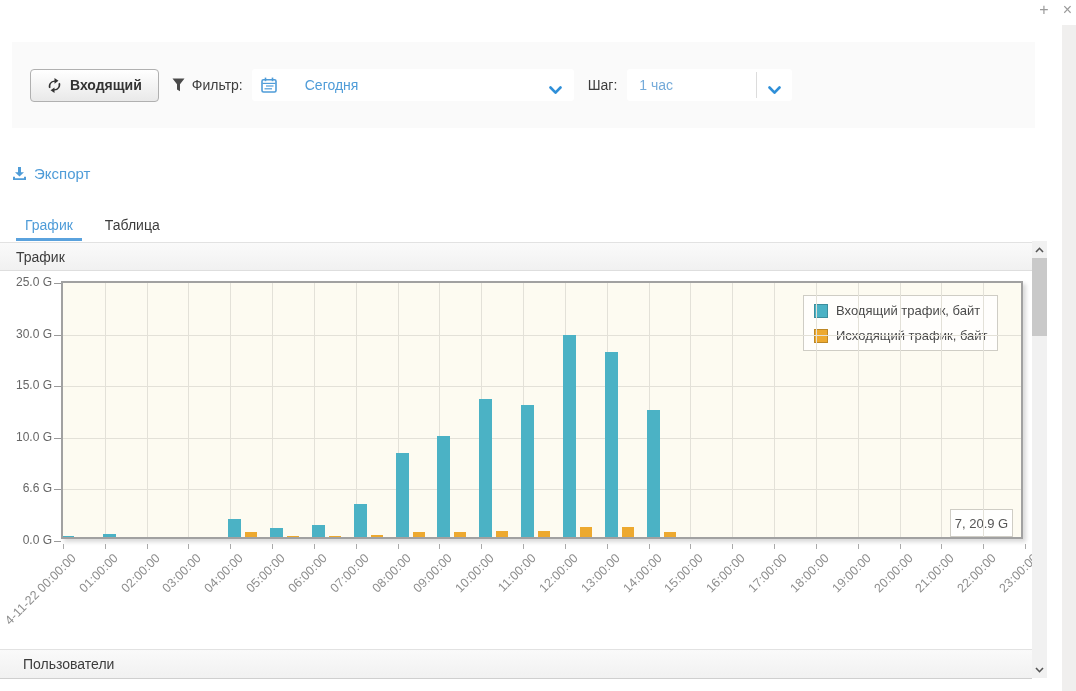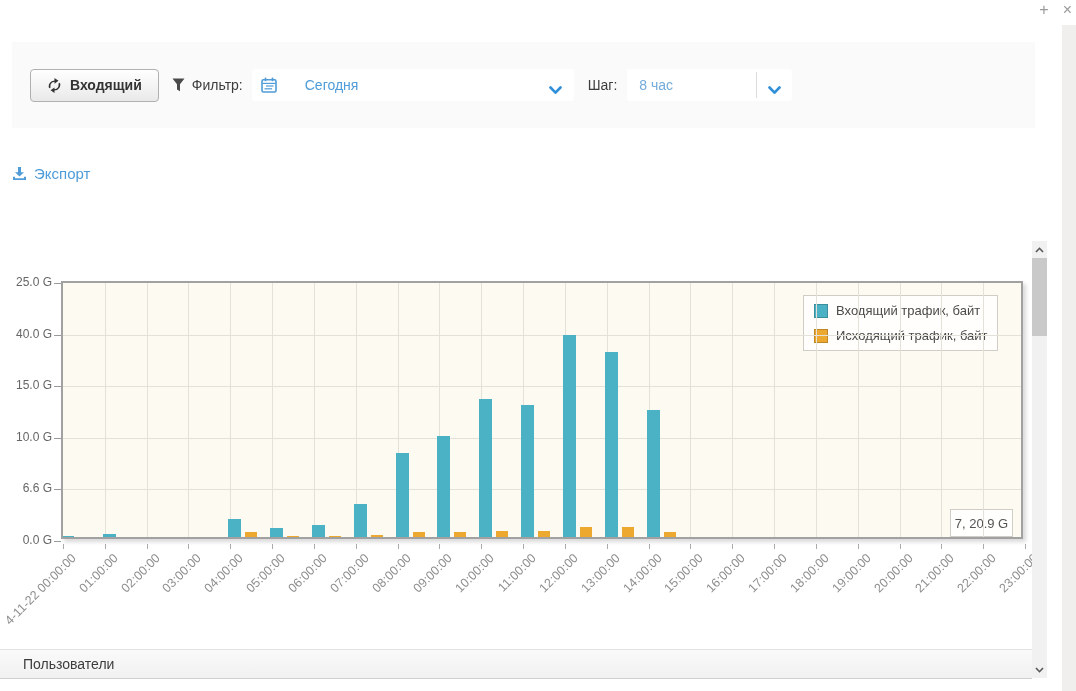--- a/index.html
+++ b/index.html
@@ -125,41 +125,48 @@
       <span class="chev">
         <svg width="13" height="9" viewBox="0 0 13 9">
             <path d="M1.5 1.5 L6.5 6.7 L11.5 1.5" fill="none" stroke="#2f8fd8" stroke-width="2.6" stroke-linecap="round" stroke-linejoin="round"></path>
           </svg>
       </span>
     </div>
 
     <span class="step-label">Шаг:</span>
 
     <div class="select step-select">
-      <span class="val">8 час</span>
+      <span class="val">1 час</span>
       <span class="sep"></span>
       <span class="chev">
         <svg width="13" height="9" viewBox="0 0 13 9">
             <path d="M1.5 1.5 L6.5 6.7 L11.5 1.5" fill="none" stroke="#2f8fd8" stroke-width="2.6" stroke-linecap="round" stroke-linejoin="round"></path>
           </svg>
       </span>
     </div>
   </div>
 
   <a class="export">
     <span style="display:inline-flex;">
       <svg width="15" height="15" viewBox="0 0 15 15" fill="#4f9cd8">
           <path d="M6 1h3v5.2h3L7.5 10.5 3 6.2h3z"></path>
           <path d="M1 10.8v3.2h13v-3.2h-2v1.4H3v-1.4z"></path>
         </svg>
     </span>
     <span>Экспорт</span>
   </a>
 
-
+  <div class="tabs">
+    <div class="tab active">График</div>
+    <div class="tab">Таблица</div>
+  </div>
+
+  <div class="section-header hdr-traffic">
+    <span>Трафик</span>
+  </div>
 
   <div id="chart-canvas">
     <div class="plot" id="plot">
       <div class="legend" id="legend">
           <div class="legend-item">
             <span class="swatch" style="background: rgb(75, 178, 197);"></span>
             <span>Входящий трафик, байт</span>
           </div>
           <div class="legend-item">
             <span class="swatch" style="background: rgb(237, 169, 47);"></span>
@@ -219,21 +226,21 @@
         <div class="bar" style="left: 601px; width: 12px; height: 5px; background: rgb(237, 169, 47);"></div>
       </div>
   <div class="ylabel" style="top: 533px;">0.0 G</div>
       <div class="ytick" style="top: 541px;"></div>
       <div class="ylabel" style="top: 481px;">6.6 G</div>
       <div class="ytick" style="top: 489px;"></div>
       <div class="ylabel" style="top: 430px;">10.0 G</div>
       <div class="ytick" style="top: 438px;"></div>
       <div class="ylabel" style="top: 378px;">15.0 G</div>
       <div class="ytick" style="top: 386px;"></div>
-      <div class="ylabel" style="top: 327px;">40.0 G</div>
+      <div class="ylabel" style="top: 327px;">30.0 G</div>
       <div class="ytick" style="top: 335px;"></div>
       <div class="ylabel" style="top: 275px;">25.0 G</div>
       <div class="ytick" style="top: 283px;"></div>
       <div class="xtick" style="left: 63px; top: 544px;"></div>
       <div class="xlabel" style="left: -81px; top: 551px;">4-11-22 00:00:00</div>
       <div class="xtick" style="left: 105px; top: 544px;"></div>
       <div class="xlabel" style="left: -39px; top: 551px;">01:00:00</div>
       <div class="xtick" style="left: 147px; top: 544px;"></div>
       <div class="xlabel" style="left: 3px; top: 551px;">02:00:00</div>
       <div class="xtick" style="left: 188px; top: 544px;"></div>

